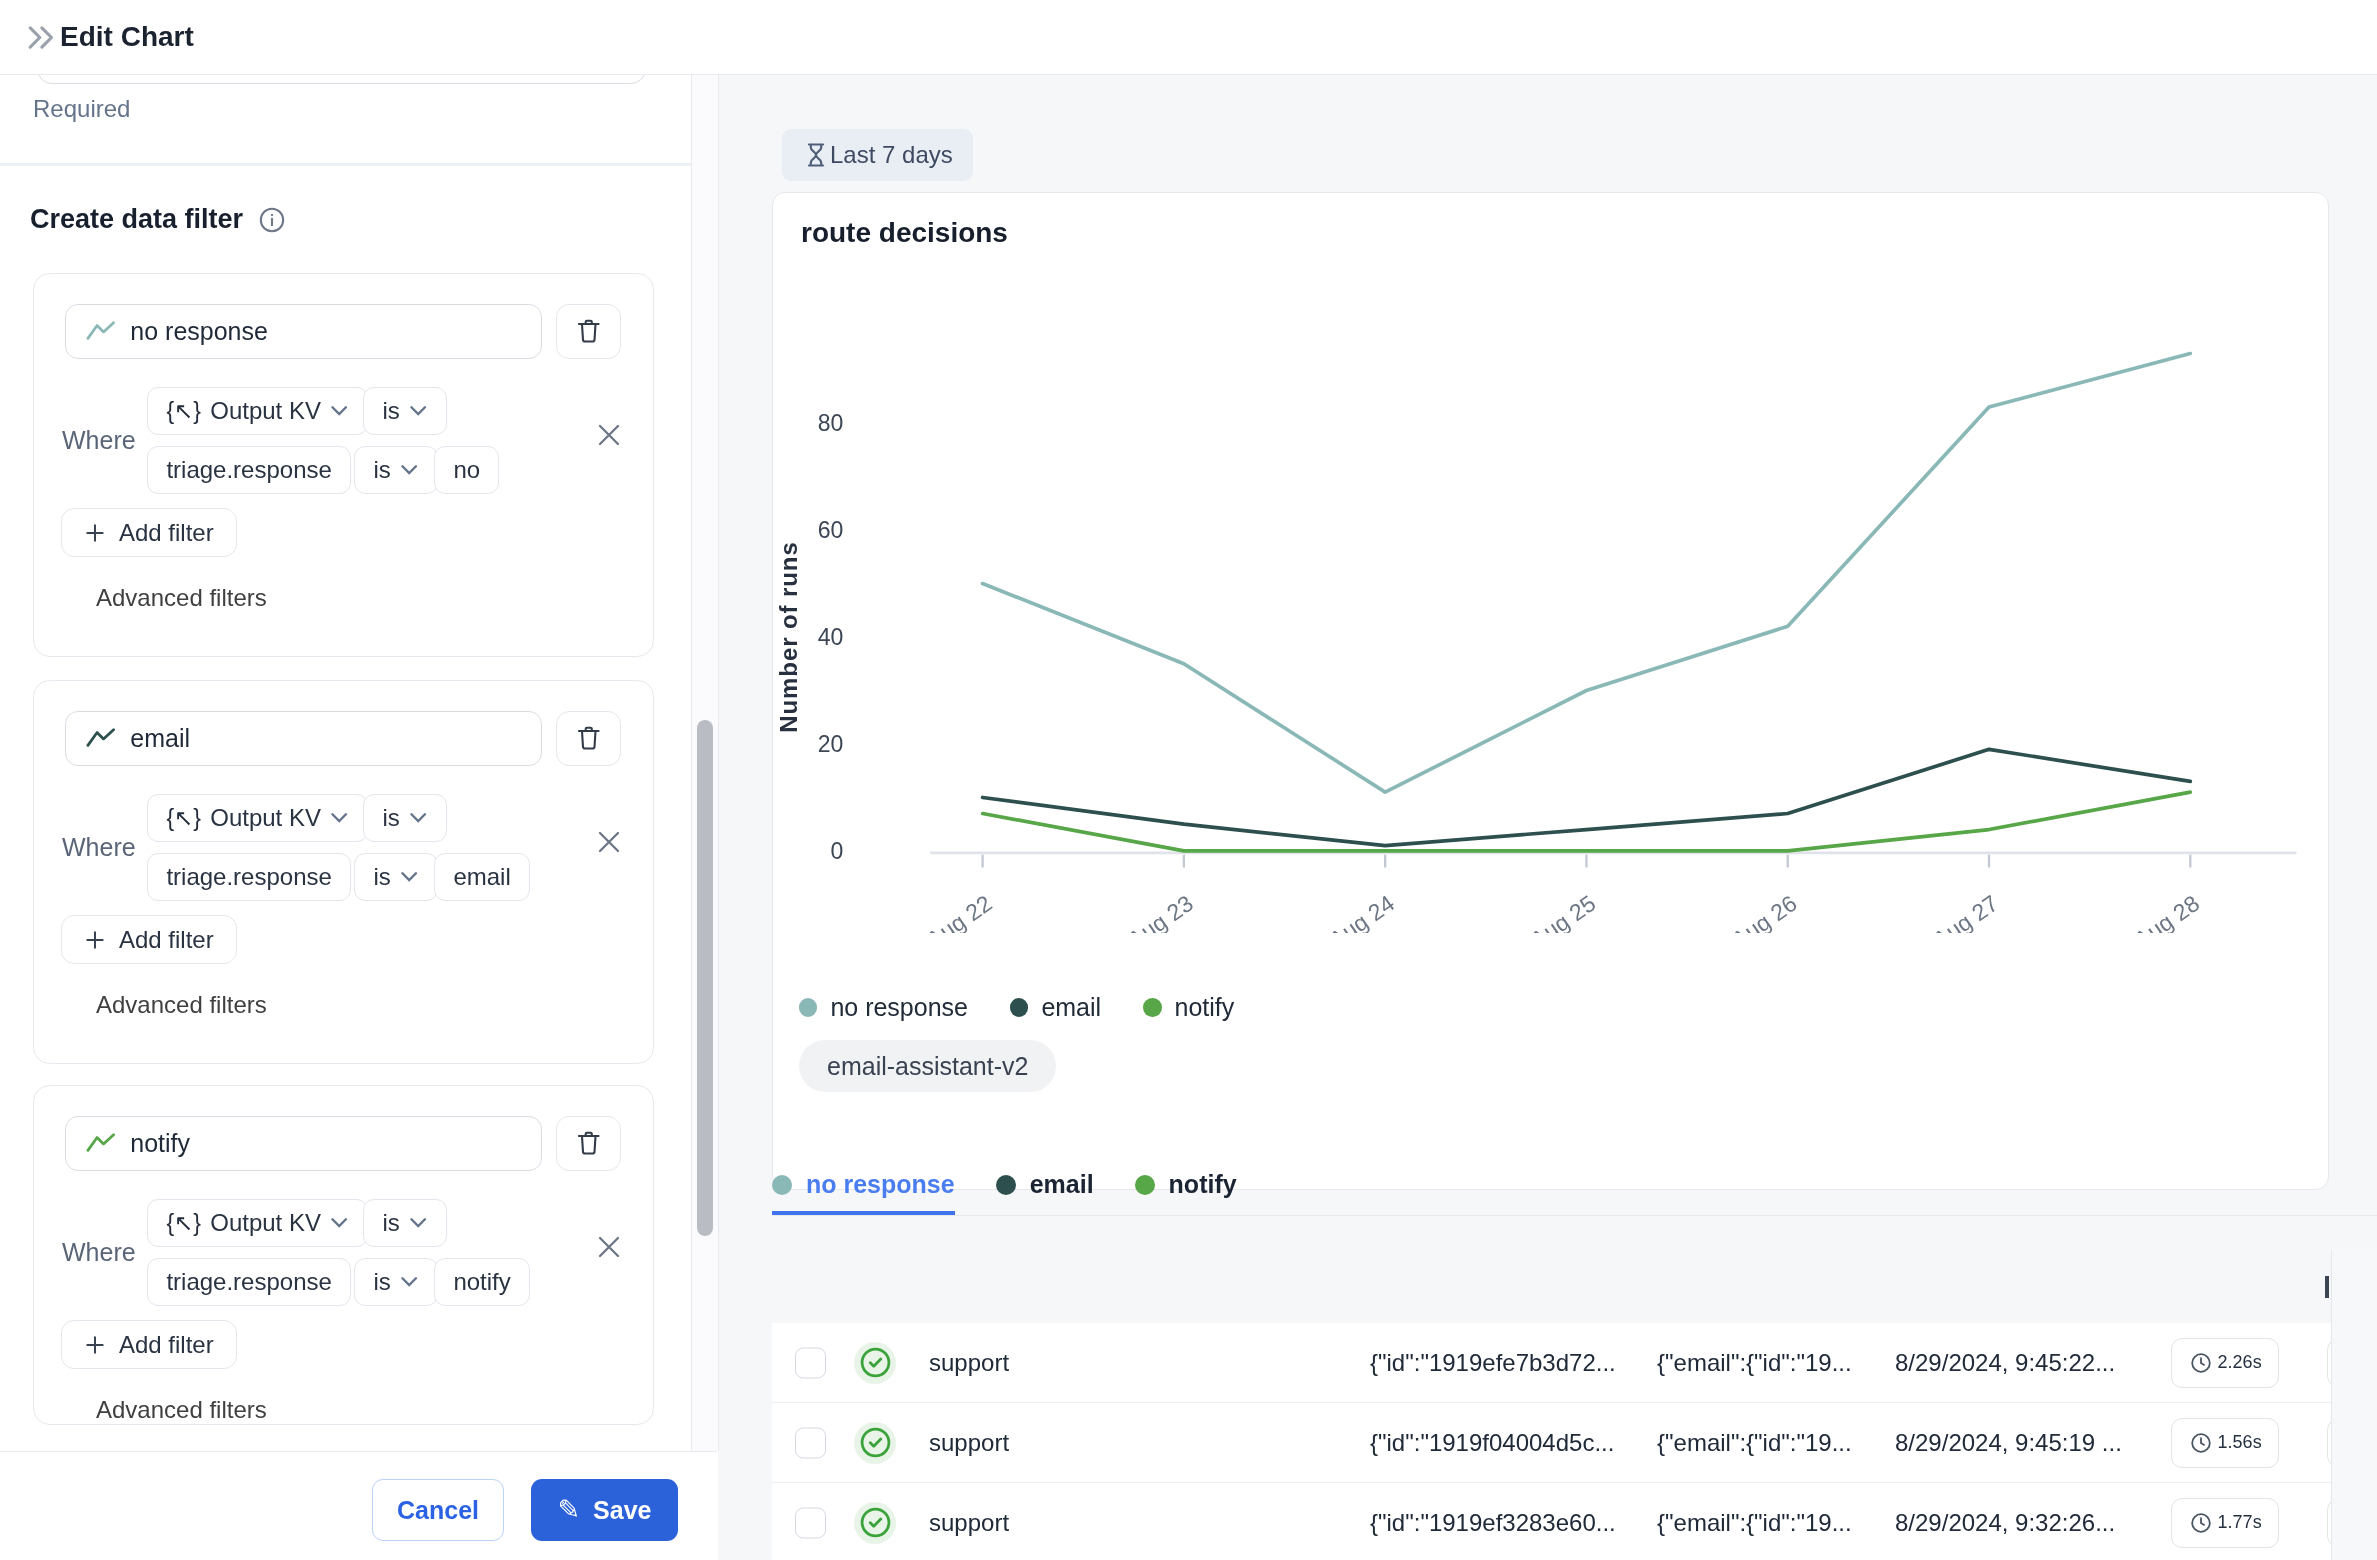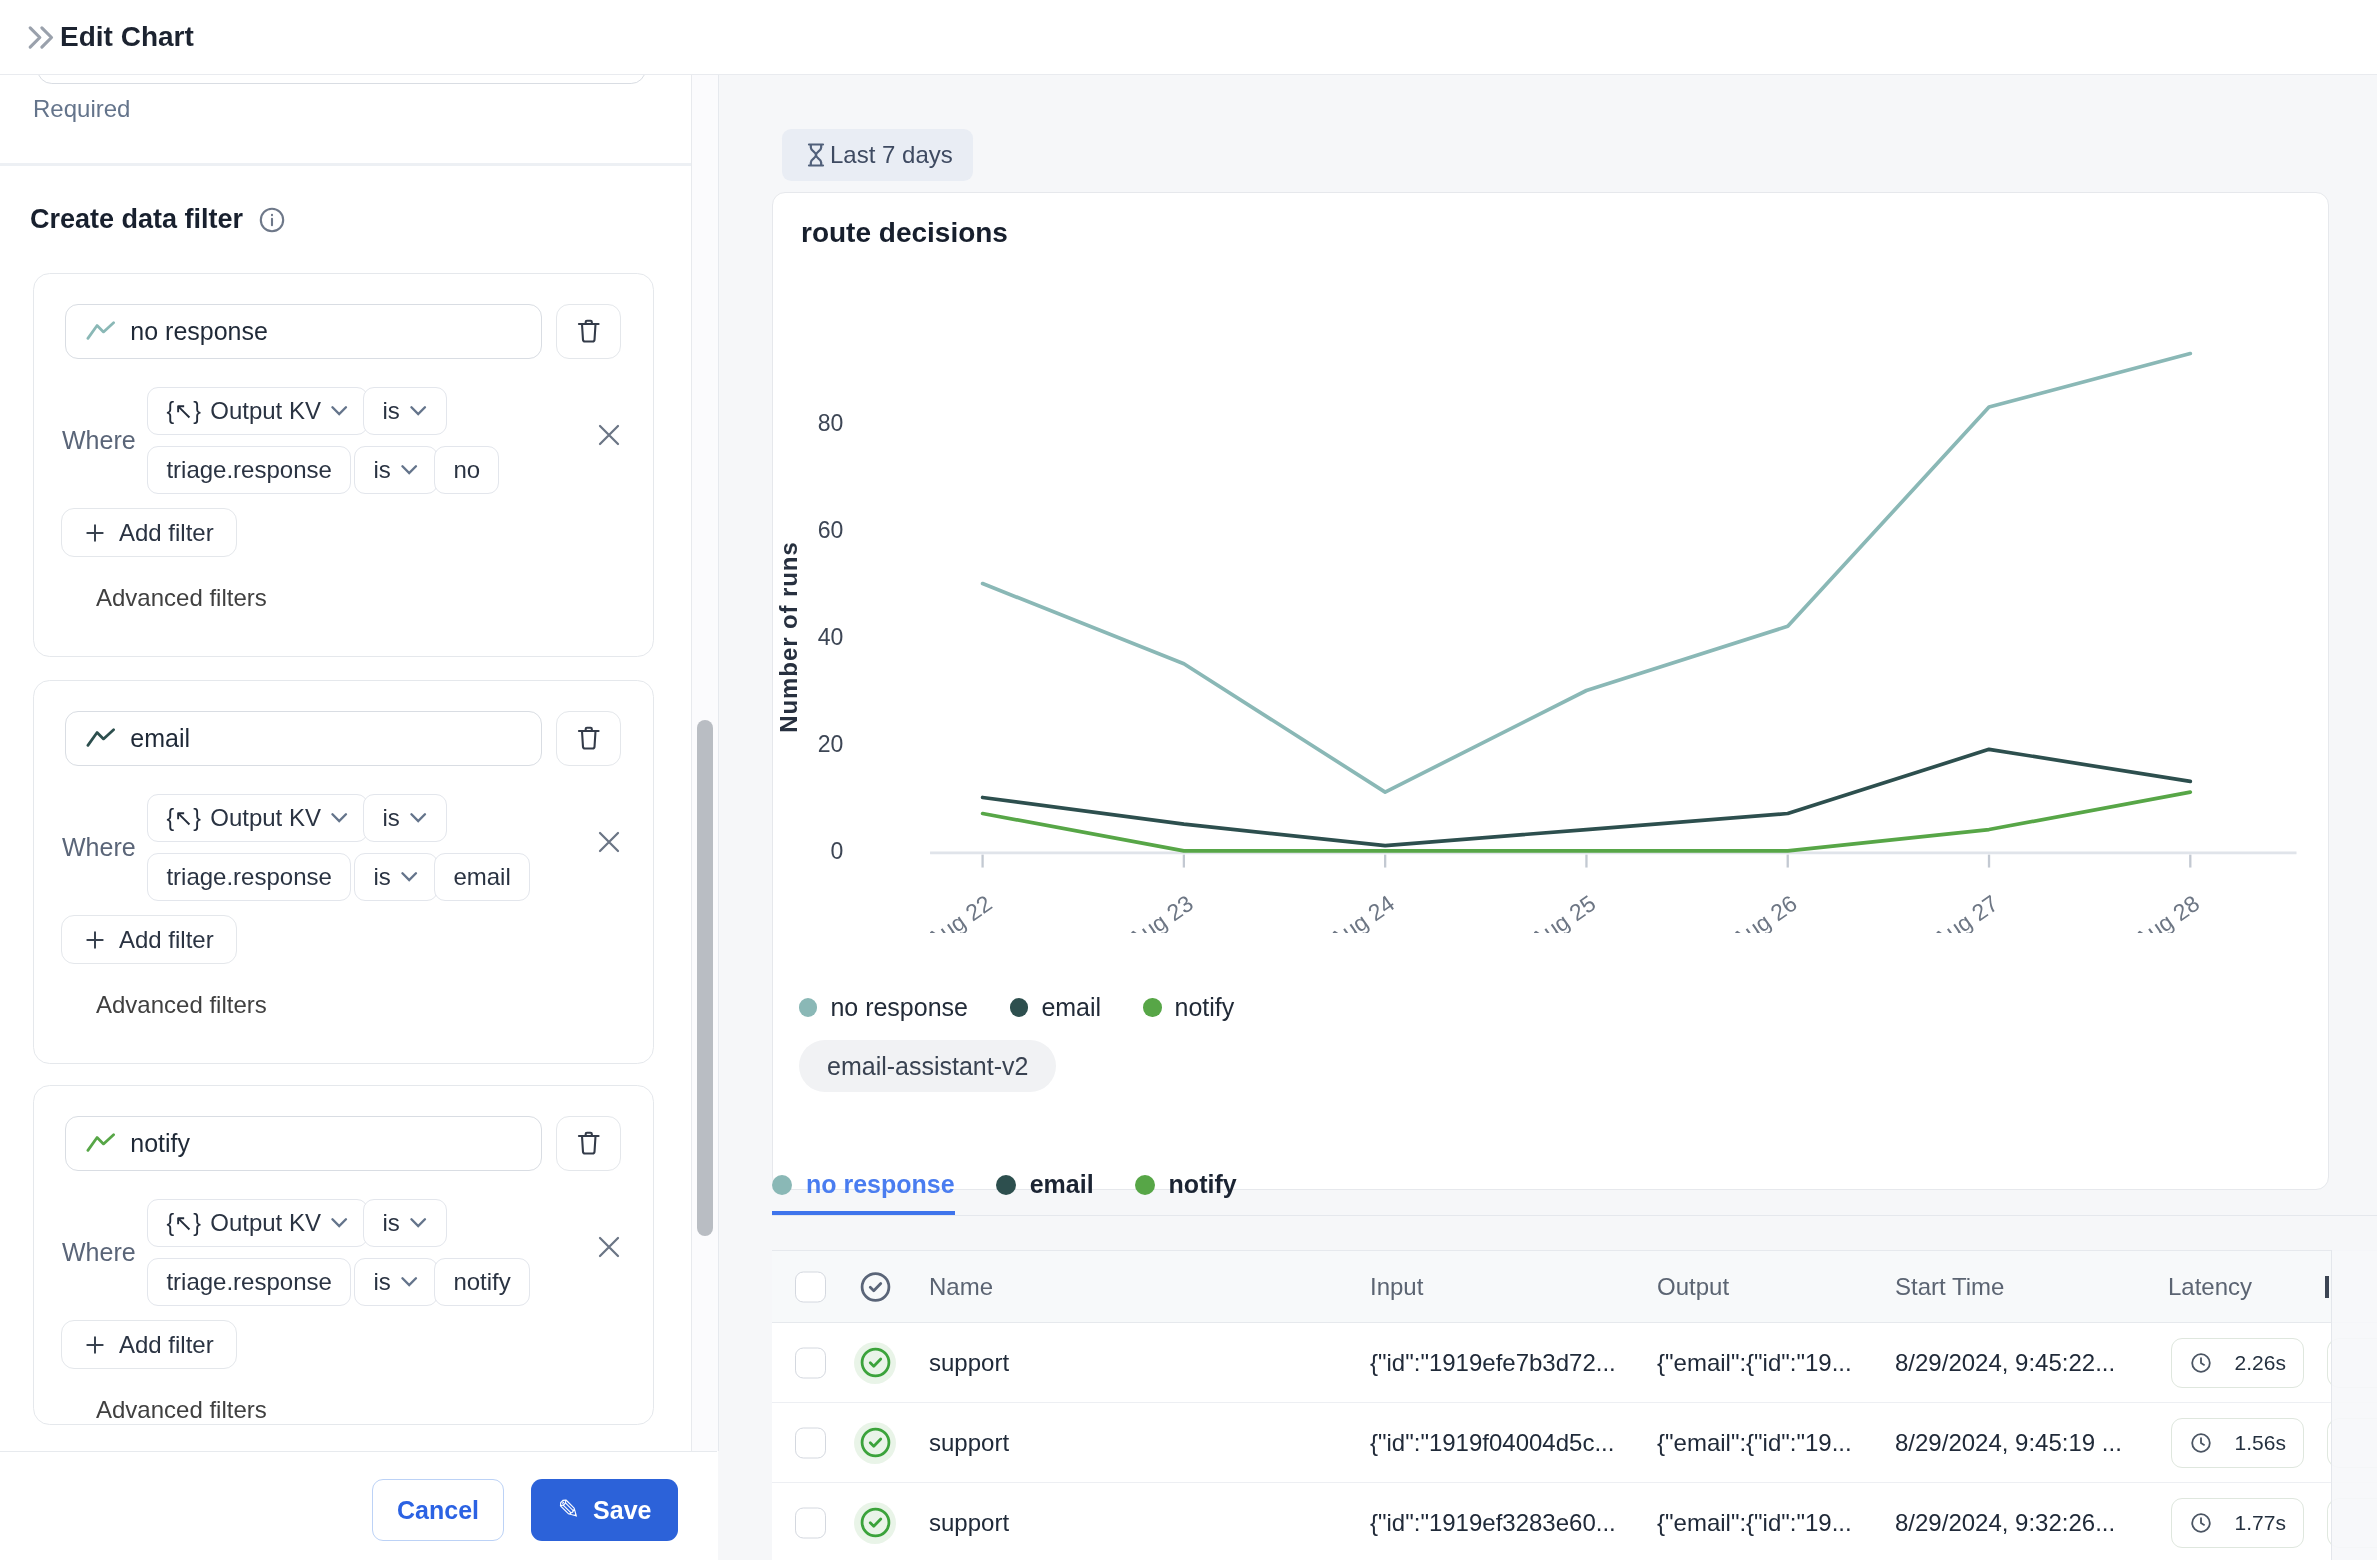--- a/index.html
+++ b/index.html
@@ -50,21 +50,21 @@
 .tab .dot{width:20px;height:20px}
 .tab.active{color:#4a7df0;border-bottom-color:#3f74ec}
 
 .rtable{position:absolute;left:54px;top:1175px;width:1605px;height:311px}
 .thead{position:absolute;left:0;top:0;width:1605px;height:73px;background:#f7f9fa;border-top:0.9px solid #e6e9ed;border-bottom:0.9px solid #e6e9ed;font-size:24px;color:#5b6472;z-index:1}
 .trow{position:absolute;left:0;width:1605px;height:80px;background:#fff;border-bottom:0.9px solid #edeff3;font-size:24px;color:#202a39;z-index:1}
 .cell{position:absolute;top:50%;transform:translateY(-50%);white-space:nowrap}
 .cbx{position:absolute;top:50%;transform:translateY(-50%);width:31px;height:31px;border:1.8px solid #d4d8df;border-radius:8.3px;background:#fff;cursor:pointer}
 .halo{position:absolute;left:82px;top:50%;transform:translateY(-50%);width:42px;height:42px;border-radius:50%;background:#e9f4e8;display:flex;align-items:center;justify-content:center}
 .hicon{position:absolute;left:86px;top:50%;transform:translateY(-50%);display:flex}
-.lat{position:absolute;left:1399px;top:50%;transform:translateY(-50%);height:50px;display:inline-flex;align-items:center;gap:22px;padding:0 16.6px;border:1.8px solid #dfe7de;border-radius:11px;background:#fff;font-size:21px;color:#24303f}
+.lat{position:absolute;left:1399px;top:50%;transform:translateY(-50%);height:50px;display:inline-flex;align-items:center;gap:5px;padding:0 16.6px;border:1.8px solid #dfe7de;border-radius:11px;background:#fff;font-size:18px;color:#24303f}
 .pillfrag{position:absolute;left:1555px;width:53px;height:50px;border:1.8px solid #e0e8df;border-right:none;border-radius:13px 0 0 13px;background:#fff;z-index:2}
 .ovl{position:absolute;left:1559px;top:0;width:46px;height:311px;background:rgba(246,247,249,.9);border-left:0.9px solid #e4e7ec;z-index:3}
 .hbar{position:absolute;left:1553px;top:26px;width:3.7px;height:22px;background:#3c4553;z-index:4}
 svg{display:block}
 </style>
 </head>
 <body>
 
 <div class="page">
 
@@ -330,34 +330,20 @@
         <span class="dot" style="background-color: rgb(45, 79, 78);"></span>
         <span>email</span>
       </div>
       <div class="tab">
         <span class="dot" style="background-color: rgb(87, 166, 71);"></span>
         <span>notify</span>
       </div>
     </div>
 
     <div class="rtable">
-      <div class="thead">
-        <span class="cbx" style="left:23px"></span>
-        <span class="hicon">
-          <svg width="35" height="35" viewBox="0 0 24 24" fill="none" stroke="#5a6578" stroke-width="1.9" stroke-linecap="round" stroke-linejoin="round">
-              <circle cx="12" cy="12" r="9.2"></circle>
-              <path d="M8.4 12.2l2.4 2.4 4.8-5"></path>
-            </svg>
-        </span>
-        <span class="cell" style="left:157px">Name</span>
-        <span class="cell" style="left:598px">Input</span>
-        <span class="cell" style="left:885px">Output</span>
-        <span class="cell" style="left:1123px">Start Time</span>
-        <span class="cell" style="left:1396px">Latency</span>
-      </div>
 
       <div class="trow" style="top:73px">
         <span class="cbx" style="left:23px"></span>
         <span class="halo">
           <svg width="35" height="35" viewBox="0 0 24 24" fill="none" stroke="#3ba33b" stroke-width="1.9" stroke-linecap="round" stroke-linejoin="round">
               <circle cx="12" cy="12" r="9.2"></circle>
               <path d="M8.4 12.2l2.4 2.4 4.8-5"></path>
             </svg>
         </span>
         <span class="cell" style="left:157px">support</span>

